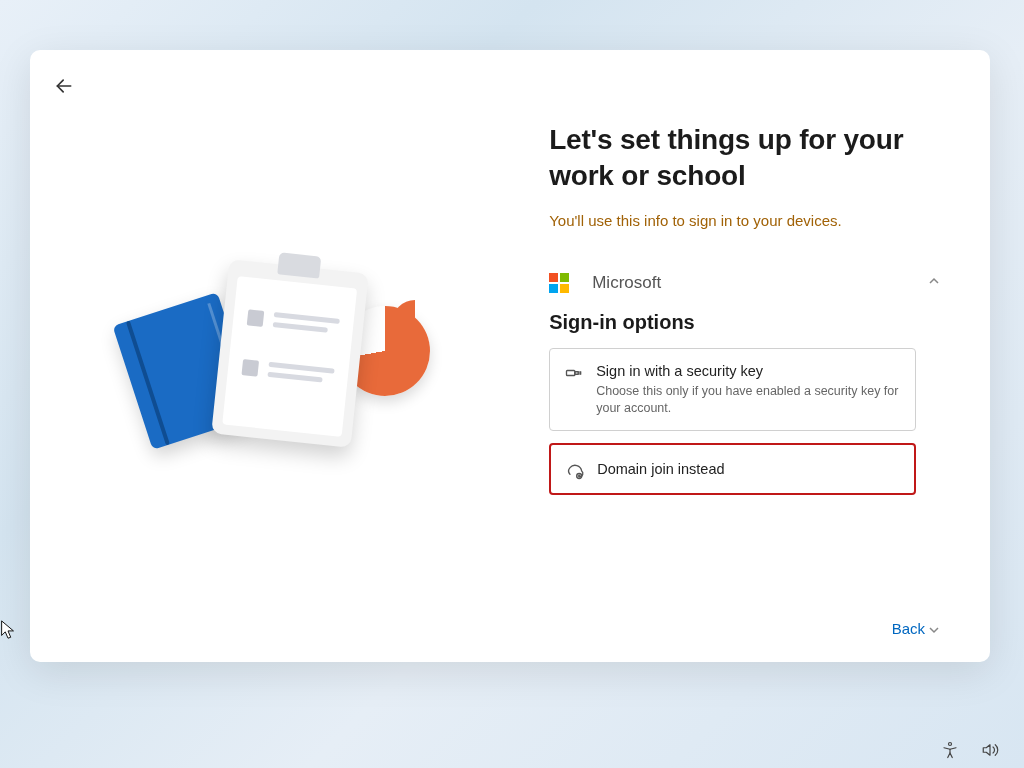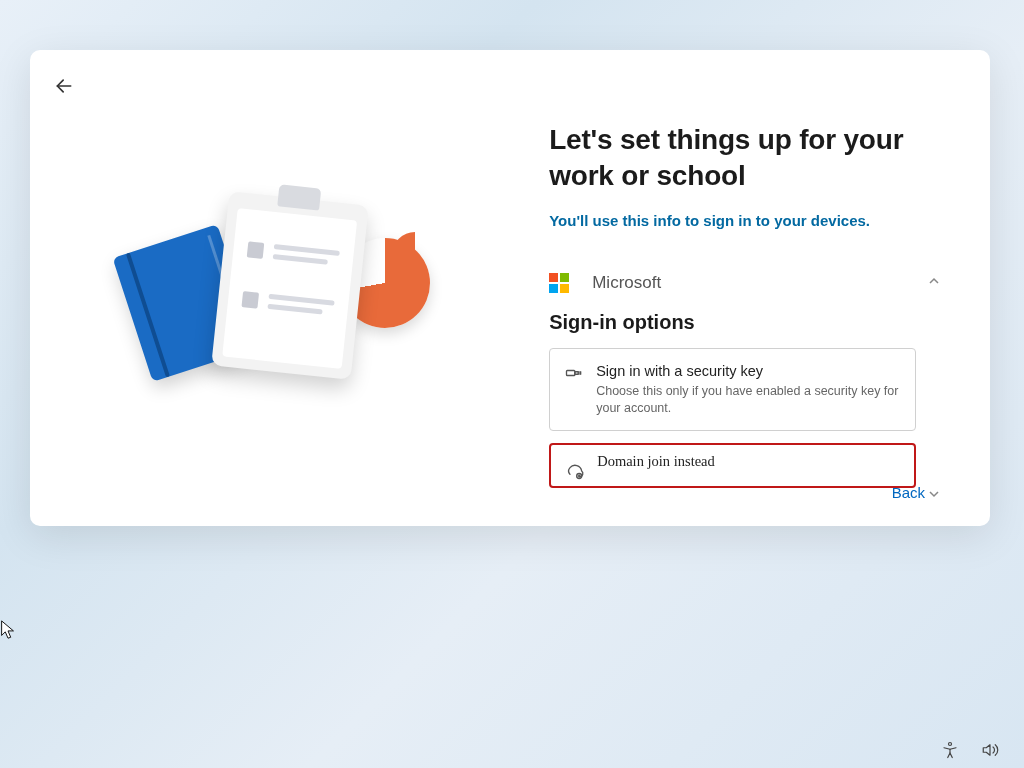--- a/index.html
+++ b/index.html
@@ -4,21 +4,21 @@
 <style>
   * { box-sizing: border-box; margin: 0; padding: 0; }
   html, body { width: 1024px; height: 768px; overflow: hidden; font-family: "Segoe UI", "Segoe UI Variable", -apple-system, sans-serif; }
   body {
     background: linear-gradient(135deg, #e8f0f8 0%, #d4e4f0 30%, #e6eef6 60%, #d8e6f2 100%);
     position: relative;
   }
   .card {
     position: absolute;
     left: 30px; top: 50px;
-    width: 960px; height: 476px;
+    width: 960px; height: 612px;
     background: #ffffff;
     border-radius: 10px;
     box-shadow: 0 10px 40px rgba(0,0,0,0.10);
     display: flex;
     overflow: hidden;
   }
   .back-arrow {
     position: absolute;
     left: 18px; top: 20px;
     width: 32px; height: 32px;
@@ -113,23 +113,22 @@
   .heading {
     font-size: 28px;
     font-weight: 600;
     color: #1b1b1b;
     line-height: 1.28;
     margin-bottom: 18px;
     letter-spacing: -0.2px;
   }
   .subtext {
     font-size: 15px;
-    color: #0369a1;
+    color: #a16207;
     margin-bottom: 44px;
-    font-weight: bold;
   }
   .scroll-area {
     position: relative;
     flex: 1;
     padding-right: 26px;
   }
   .ms-brand {
     display: flex; align-items: center; gap: 8px;
     margin-bottom: 18px;
   }
@@ -150,22 +149,21 @@
     border: 1px solid #d0d0d0;
     border-radius: 4px;
     padding: 14px 16px 14px 46px;
     position: relative;
     margin-bottom: 12px;
     cursor: pointer;
     background: #fff;
   }
   .option.highlight {
     border: 2px solid #c01818;
-    padding: 8px 16px 16px 46px;
-    font-family: Liberation Serif, serif;
+    padding: 16px 16px 16px 46px;
   }
   .option .opt-icon {
     position: absolute;
     left: 14px; top: 14px;
     width: 20px; height: 20px;
     color: #555;
   }
   .option.highlight .opt-icon { top: 16px; }
   .opt-title { font-size: 14.5px; color: #222; margin-bottom: 4px; }
   .opt-desc { font-size: 12.5px; color: #666; line-height: 1.35; }

